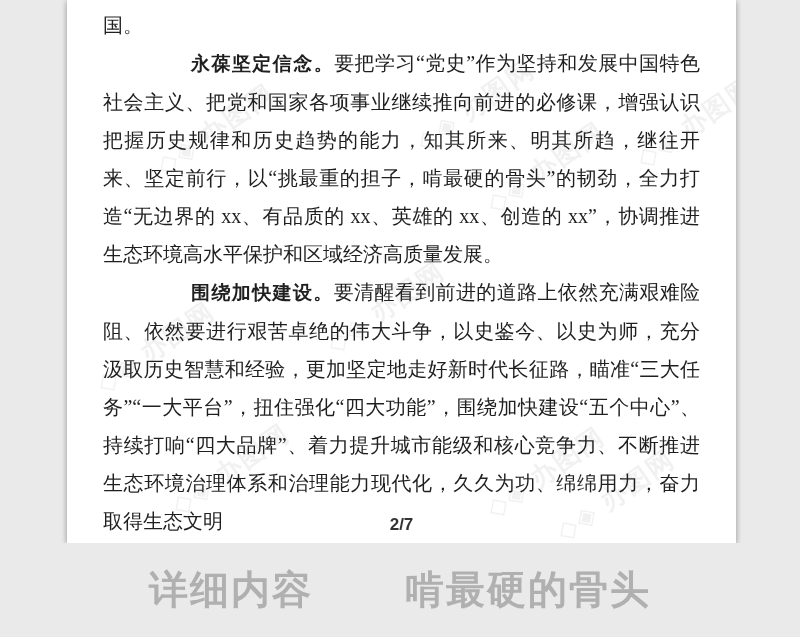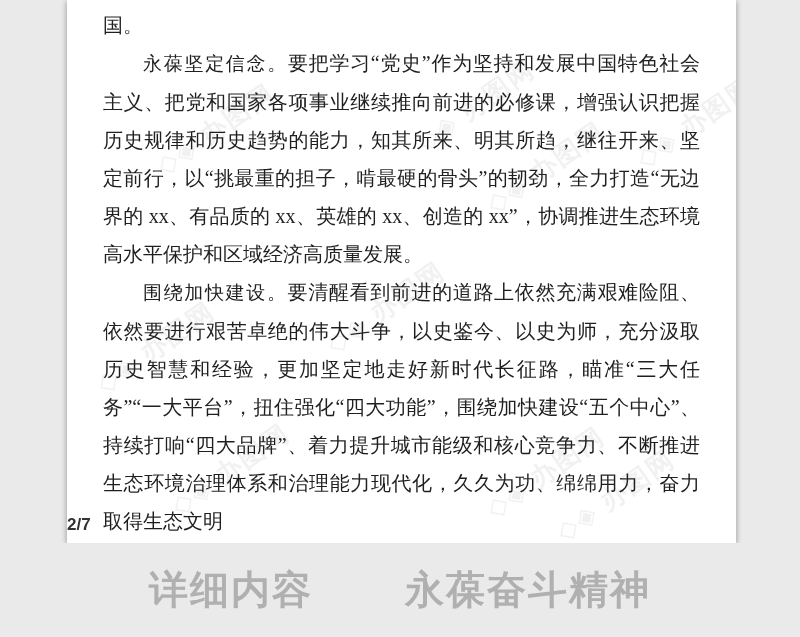--- a/index.html
+++ b/index.html
@@ -36,31 +36,32 @@
     text-align: justify;
     z-index: 2;
   }
   .doc-content p {
     margin: 0;
   }
   .para-indent {
     text-indent: 2em;
   }
   .para-lead {
-    font-weight: normal;
+    font-weight: bold;
     font-family: "Liberation Sans", "DejaVu Sans", sans-serif;
     font-size: 19px;
     letter-spacing: 1px;
+    margin-left: 48px;
   }
   .page-number {
     position: absolute;
     left: 0;
     right: 0;
     bottom: 8px;
-    text-align: left;
+    text-align: center;
     font-family: "Liberation Sans", "DejaVu Sans", sans-serif;
     font-weight: bold;
     font-size: 17px;
     color: #333333;
     z-index: 2;
   }
   
   .watermark {
     position: absolute;
     color: rgba(120,120,130,0.10);
@@ -130,16 +131,16 @@
       <p class="para-indent"><span class="para-lead">永葆坚定信念。</span><span>要把学习“党史”作为坚持和发展中国特色社会主义、把党和国家各项事业继续推向前进的必修课，增强认识把握历史规律和历史趋势的能力，知其所来、明其所趋，继往开来、坚定前行，以“挑最重的担子，啃最硬的骨头”的韧劲，全力打造“无边界的 xx、有品质的 xx、英雄的 xx、创造的 xx”，协调推进生态环境高水平保护和区域经济高质量发展。</span></p>
 
       <p class="para-indent"><span class="para-lead">围绕加快建设。</span><span>要清醒看到前进的道路上依然充满艰难险阻、依然要进行艰苦卓绝的伟大斗争，以史鉴今、以史为师，充分汲取历史智慧和经验，更加坚定地走好新时代长征路，瞄准“三大任务”“一大平台”，扭住强化“四大功能”，围绕加快建设“五个中心”、持续打响“四大品牌”、着力提升城市能级和核心竞争力、不断推进生态环境治理体系和治理能力现代化，久久为功、绵绵用力，奋力取得生态文明</span></p>
     </div>
 
     <div class="page-number">2/7</div>
   </div>
 
   <div class="preview-footer">
     <span class="footer-label">详细内容</span>
-    <span class="footer-label">永葆奋斗精神</span>
+    <span class="footer-label">啃最硬的骨头</span>
   </div>
 
 </div>
 
 </body></html>

